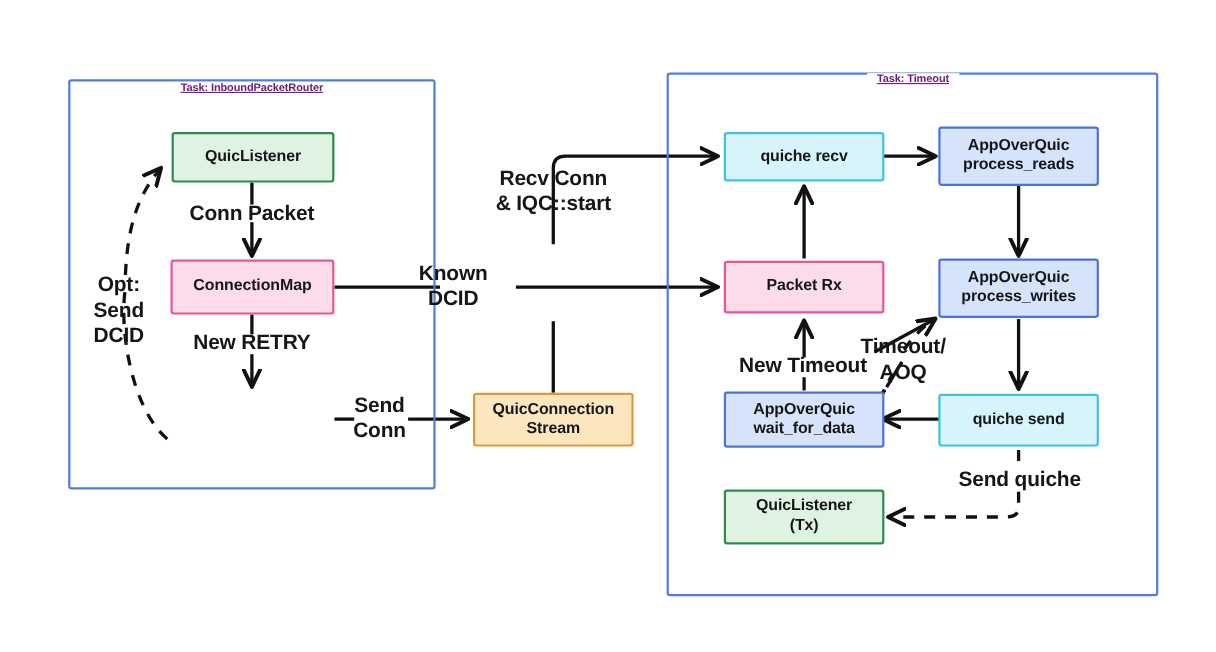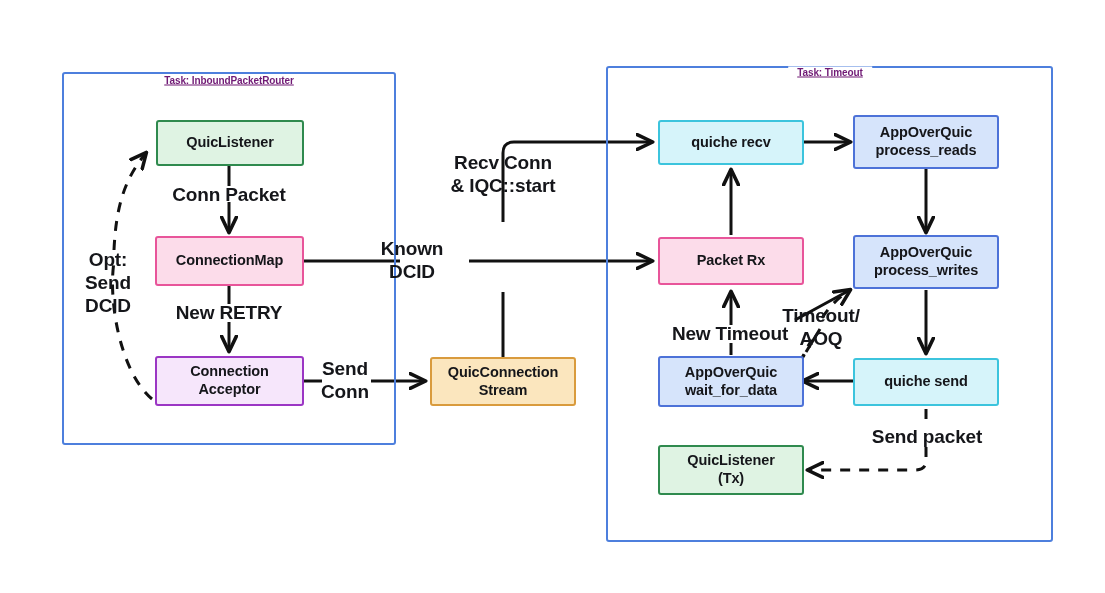--- a/index.html
+++ b/index.html
@@ -179,25 +179,20 @@
   <div class="node" style="left:156px; top:120px; width:148px; height:46px;
               background:#dff3e3; border-color:#2f8a4e;">
     <span>QuicListener</span>
   </div>
 
   <div class="node" style="left:155px; top:236px; width:149px; height:50px;
               background:#fcdcea; border-color:#e8559a;">
     <span>ConnectionMap</span>
   </div>
 
-  <div class="node" style="left:155px; top:356px; width:149px; height:50px; flex-direction:column;
-              background:#f6e6fb; border-color:#9b36c4;">
-    <span>Connection</span>
-    <span>Acceptor</span>
-  </div>
 
   <div class="node" style="left:430px; top:357px; width:146px; height:49px; flex-direction:column;
               background:#fbe6be; border-color:#d99b3d;">
     <span>QuicConnection</span>
     <span>Stream</span>
   </div>
 
   <div class="node" style="left:658px; top:120px; width:146px; height:45px;
               background:#d6f4fa; border-color:#3cc4dd;">
     <span>quiche recv</span>
@@ -252,15 +247,15 @@
 DCID</div>
 
   <div class="edge-label" style="left:503px; top:175px;">Recv Conn
 &amp; IQC::start</div>
 
   <div class="edge-label" style="left:730px; top:334px;">New Timeout</div>
 
   <div class="edge-label" style="left:821px; top:328px;">Timeout/
 AOQ</div>
 
-  <div class="edge-label" style="left:927px; top:437px;">Send packet</div>
+  <div class="edge-label" style="left:927px; top:437px;">Send quiche</div>
 
 </div>
 
 </body></html>

